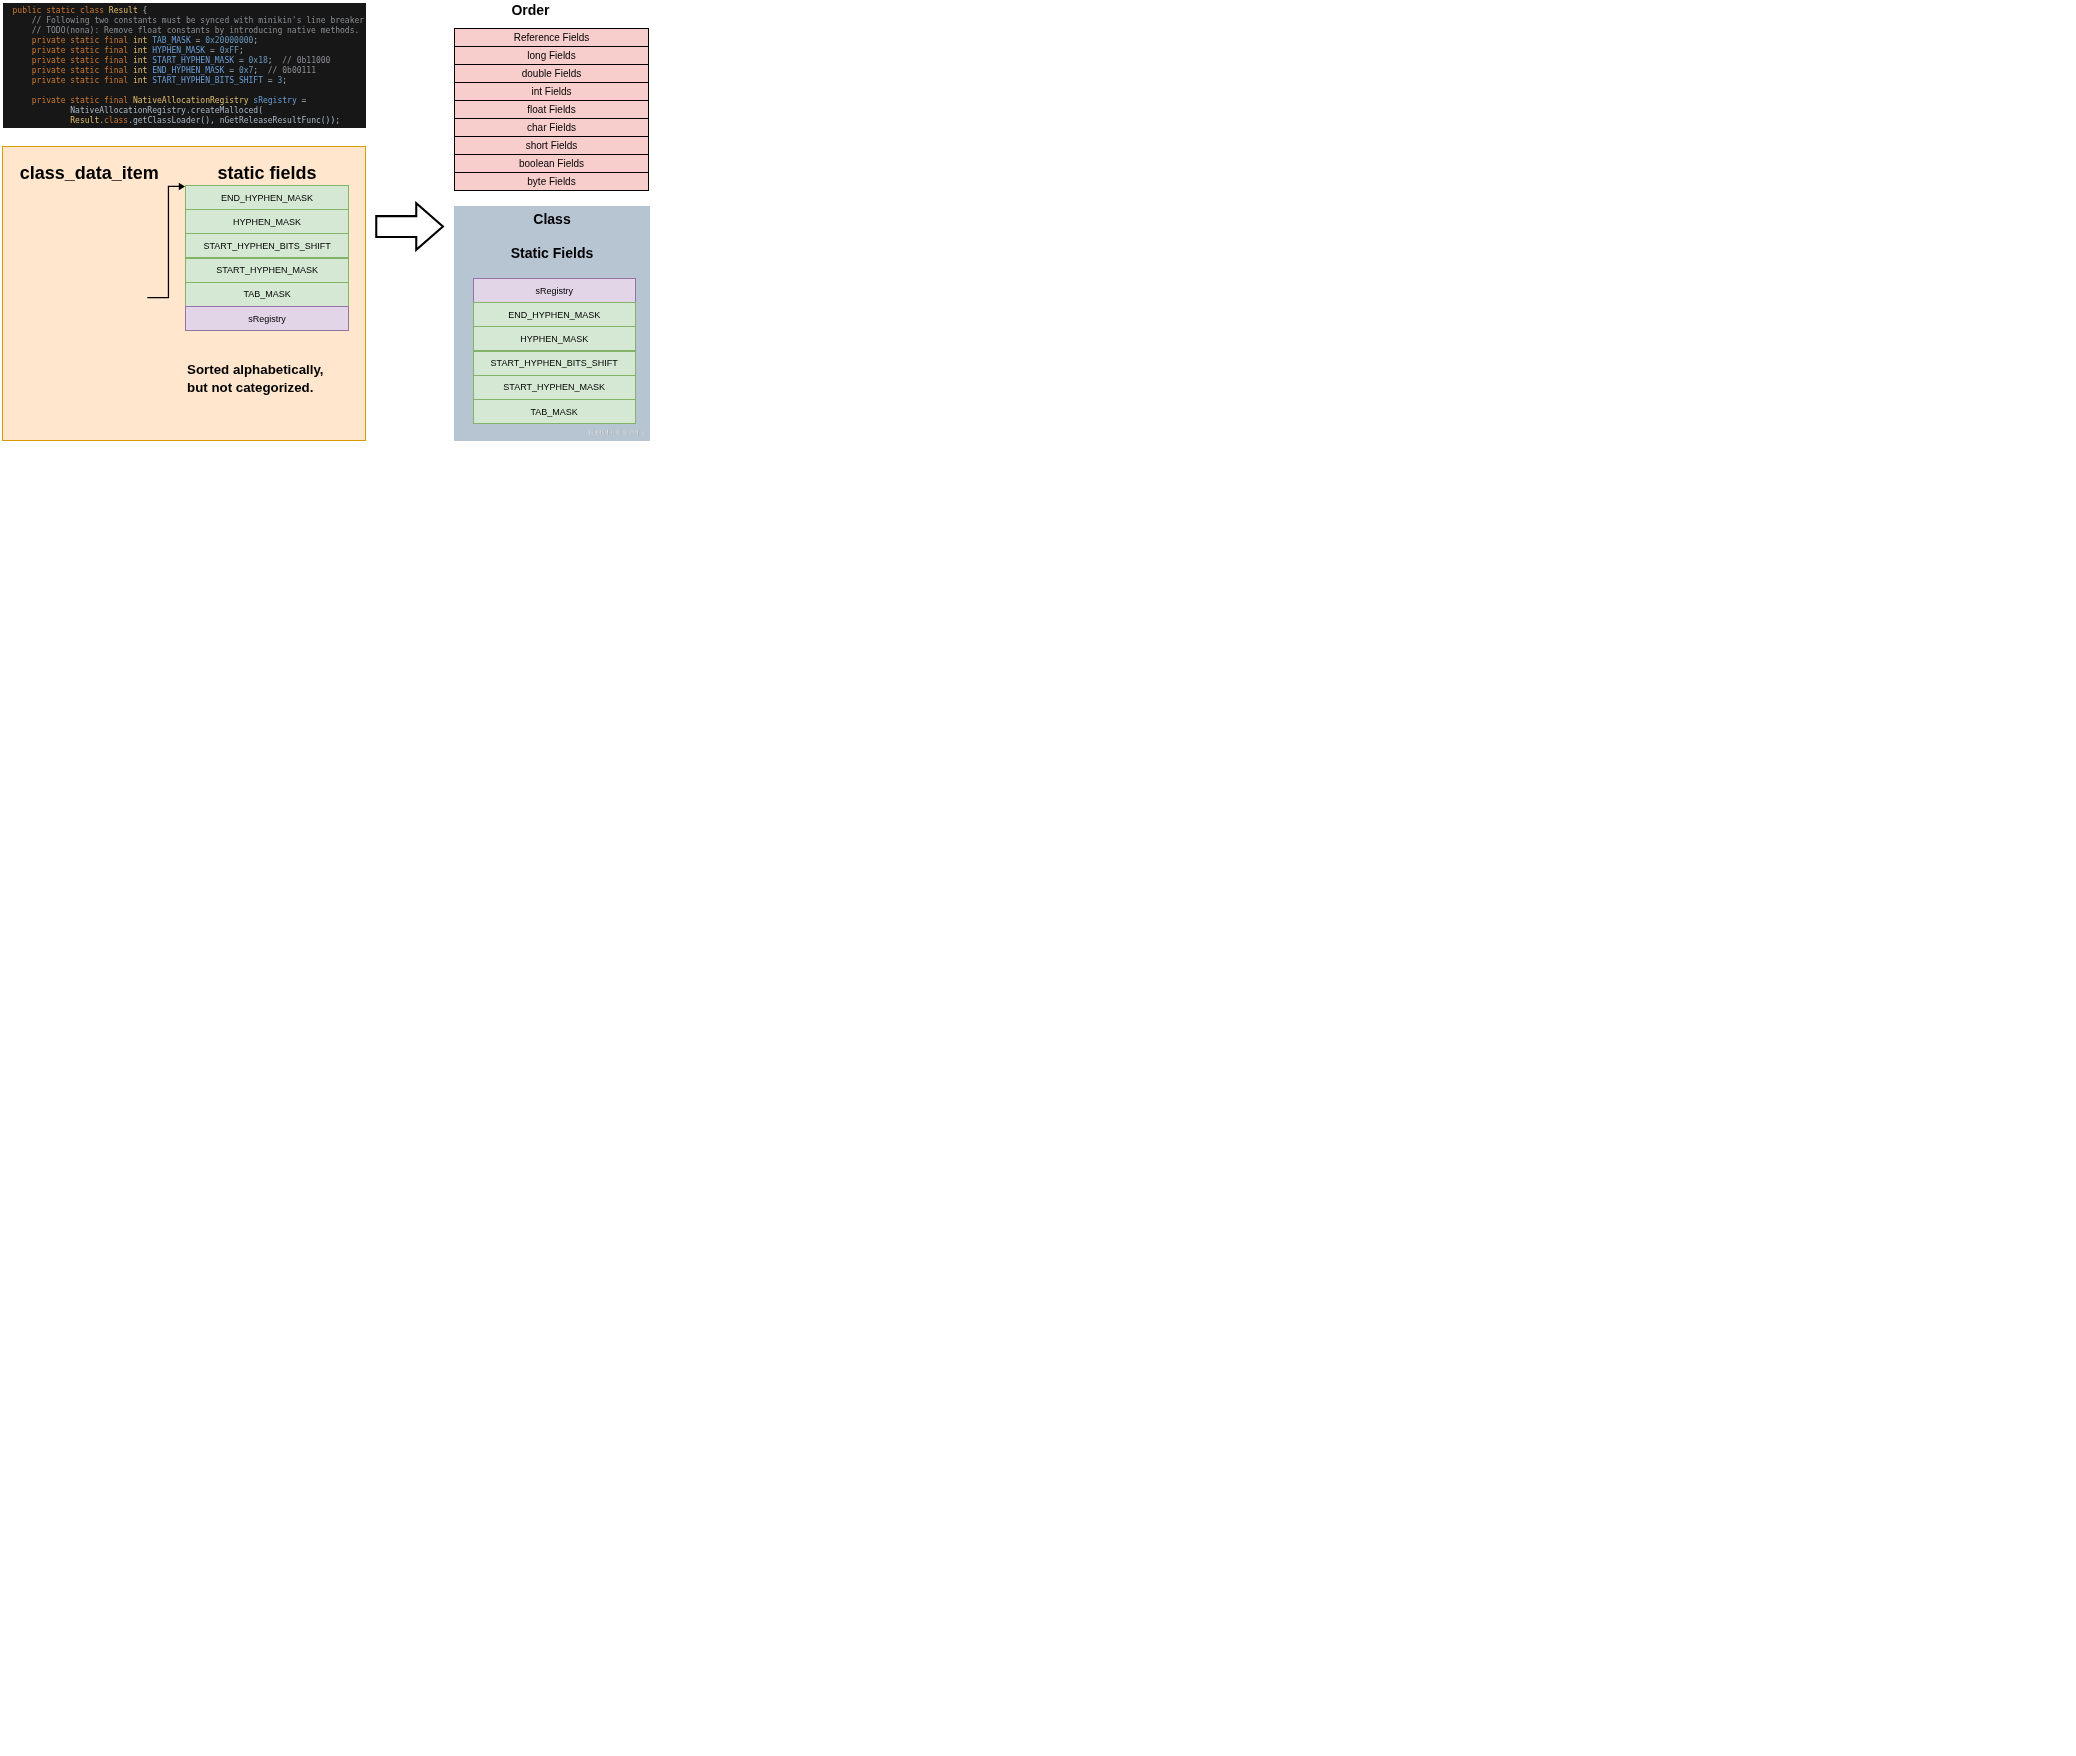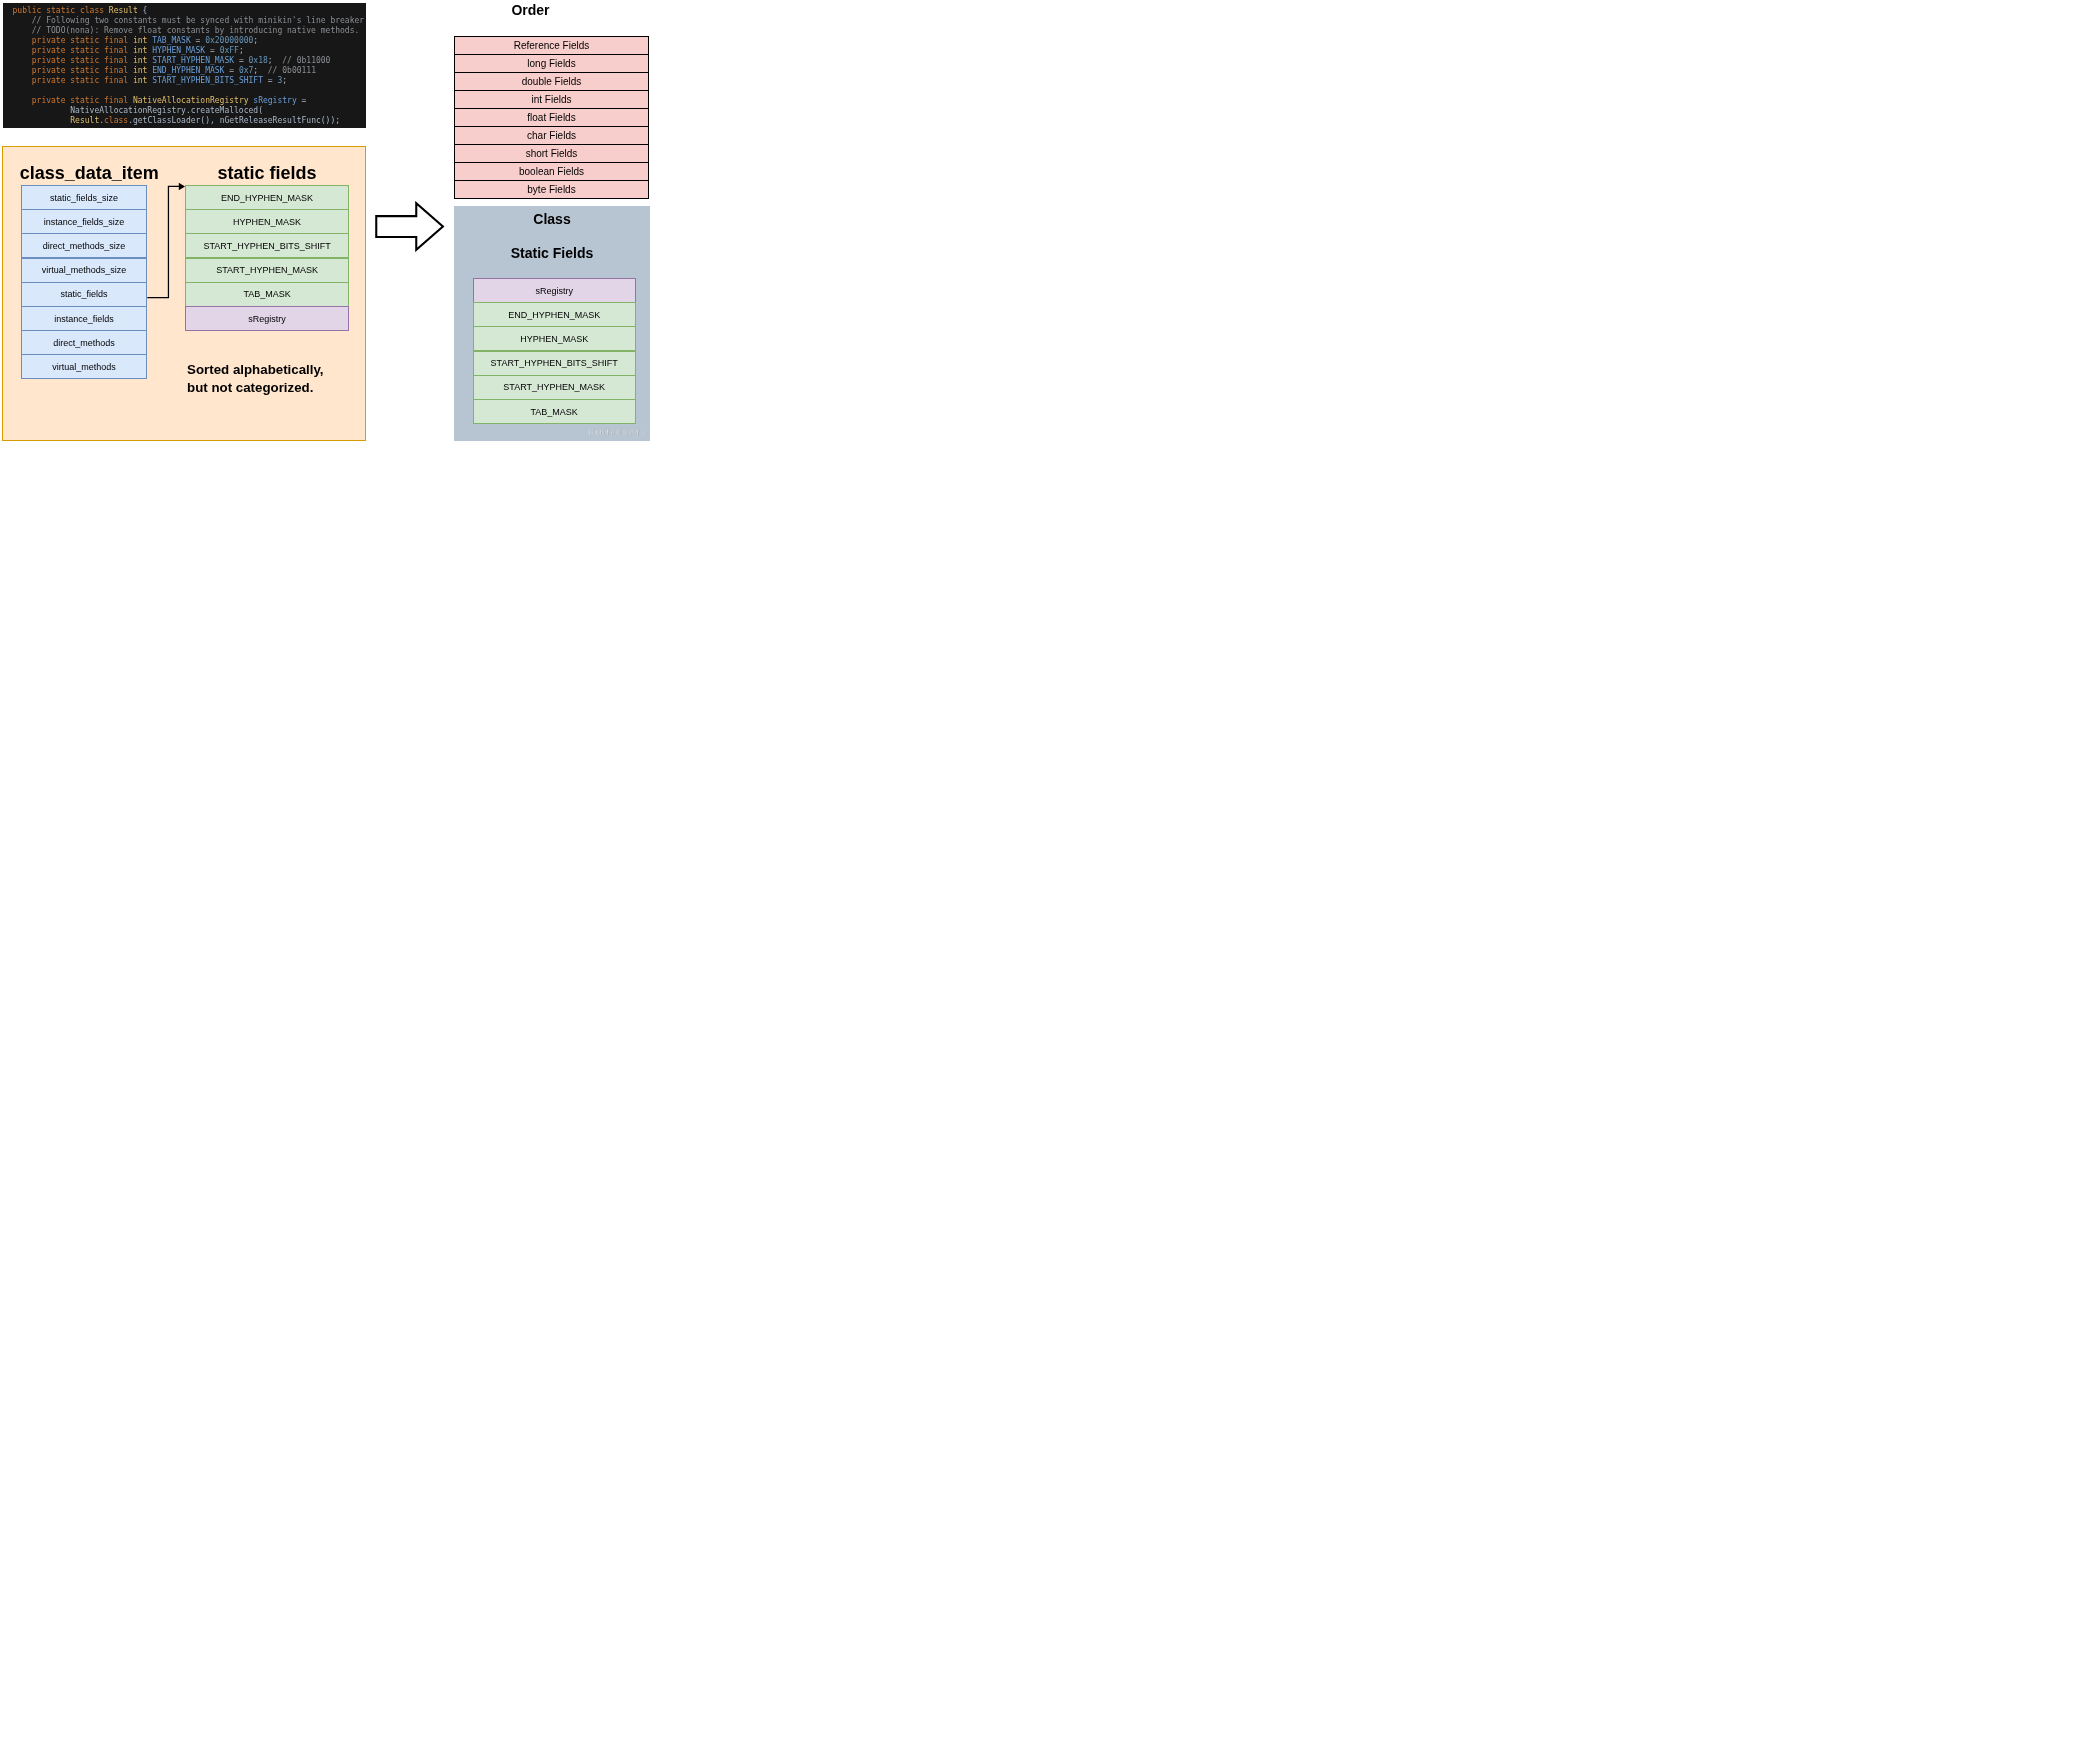--- a/index.html
+++ b/index.html
@@ -54,21 +54,21 @@
   .cell.purple{background:var(--purple_bg);border-color:var(--purple_border);}
   .note{position:absolute;left:184px;top:214px;font-weight:bold;font-size:13.3px;line-height:18px;}
   .dex-label{position:absolute;left:0;top:270px;width:100%;text-align:center;font-weight:bold;font-size:13.3px;margin-top:48px;}
   .connector{position:absolute;left:0;top:0;width:362px;height:293px;pointer-events:none;}
   
   .big-arrow{position:absolute;left:375px;top:201px;width:70px;height:51px;}
   
   .order-title{position:absolute;left:433px;top:1.7px;width:195px;text-align:center;font-weight:bold;font-size:14px;}
   .pink-table{left:454px;top:19.5px;width:195px;}
   .pink-table .cell{height:19px;background:var(--pink_bg);border:1px solid var(--pink_border);margin-top:-1px;font-size:10px;}
-  .pink-table .cell:first-child{margin-top:16px;}
+  .pink-table .cell:first-child{margin-top:8px;}
   
   .result-panel{
     position:absolute;left:454px;top:206px;width:196px;height:235px;
     background:var(--panel_bg);
   }
   .result-title{position:absolute;left:0;top:5px;width:100%;text-align:center;font-weight:bold;font-size:14px;}
   .result-subtitle{position:absolute;left:0;top:39px;width:100%;text-align:center;font-weight:bold;font-size:14px;}
   .result-table{left:18.7px;top:72px;width:163px;}
   .result-table .cell{height:25px;}
   .watermark{
@@ -91,30 +91,20 @@
     <div class="code-line"></div>
     <div class="code-line"><span class="tok tok-p">    </span><span class="tok tok-k">private static final </span><span class="tok tok-t">NativeAllocationRegistry </span><span class="tok tok-f">sRegistry</span><span class="tok tok-p"> =</span></div>
     <div class="code-line"><span class="tok tok-p">            NativeAllocationRegistry.createMalloced(</span></div>
     <div class="code-line"><span class="tok tok-p">            </span><span class="tok tok-t">Result</span><span class="tok tok-p">.</span><span class="tok tok-k">class</span><span class="tok tok-p">.getClassLoader(), nGetReleaseResultFunc());</span></div>
   </div>
 
 <div class="dex-panel">
   <div class="section-title cdi-title">class_data_item</div>
   <div class="section-title sf-title">static fields</div>
 
-  <div class="table blue-table">
-      <div class="cell">static_fields_size</div>
-      <div class="cell">instance_fields_size</div>
-      <div class="cell">direct_methods_size</div>
-      <div class="cell">virtual_methods_size</div>
-      <div class="cell">static_fields</div>
-      <div class="cell">instance_fields</div>
-      <div class="cell">direct_methods</div>
-      <div class="cell">virtual_methods</div>
-    </div>
 
   <div class="table green-table">
       <div class="cell green">END_HYPHEN_MASK</div>
       <div class="cell green">HYPHEN_MASK</div>
       <div class="cell green">START_HYPHEN_BITS_SHIFT</div>
       <div class="cell green">START_HYPHEN_MASK</div>
       <div class="cell green">TAB_MASK</div>
       <div class="cell purple">sRegistry</div>
     </div>
 

